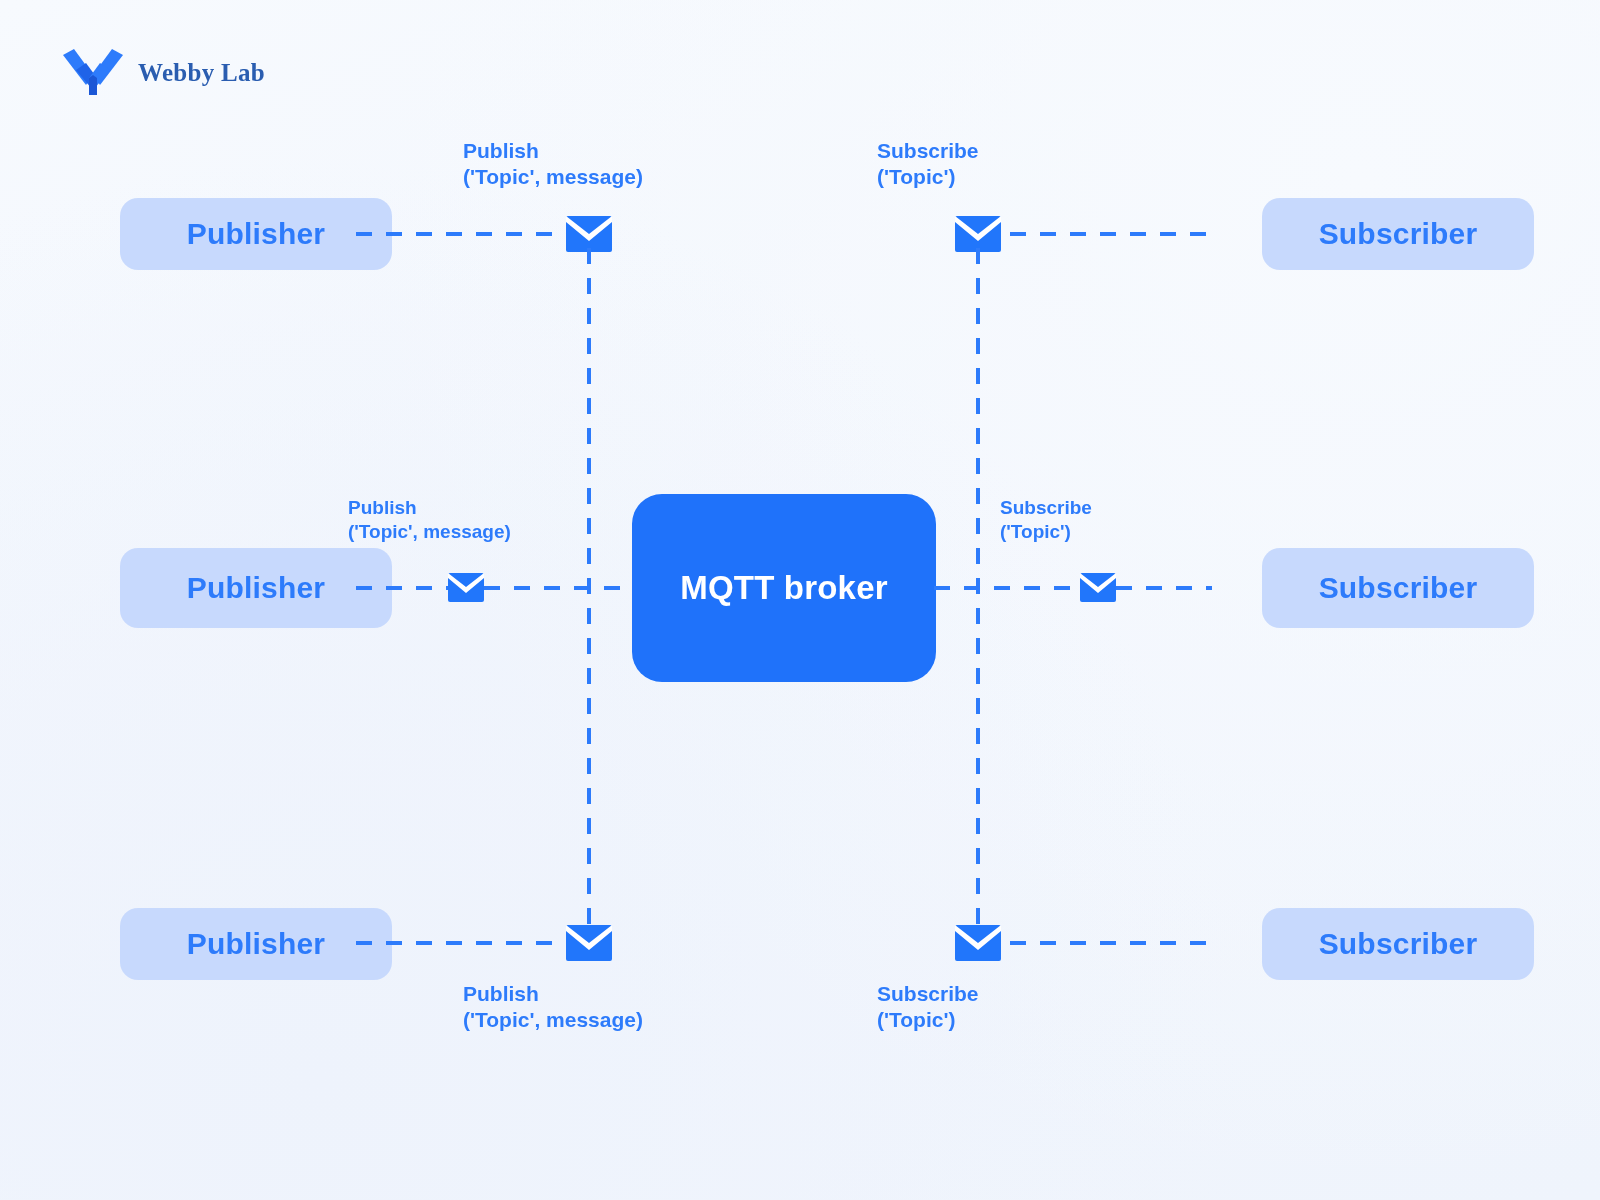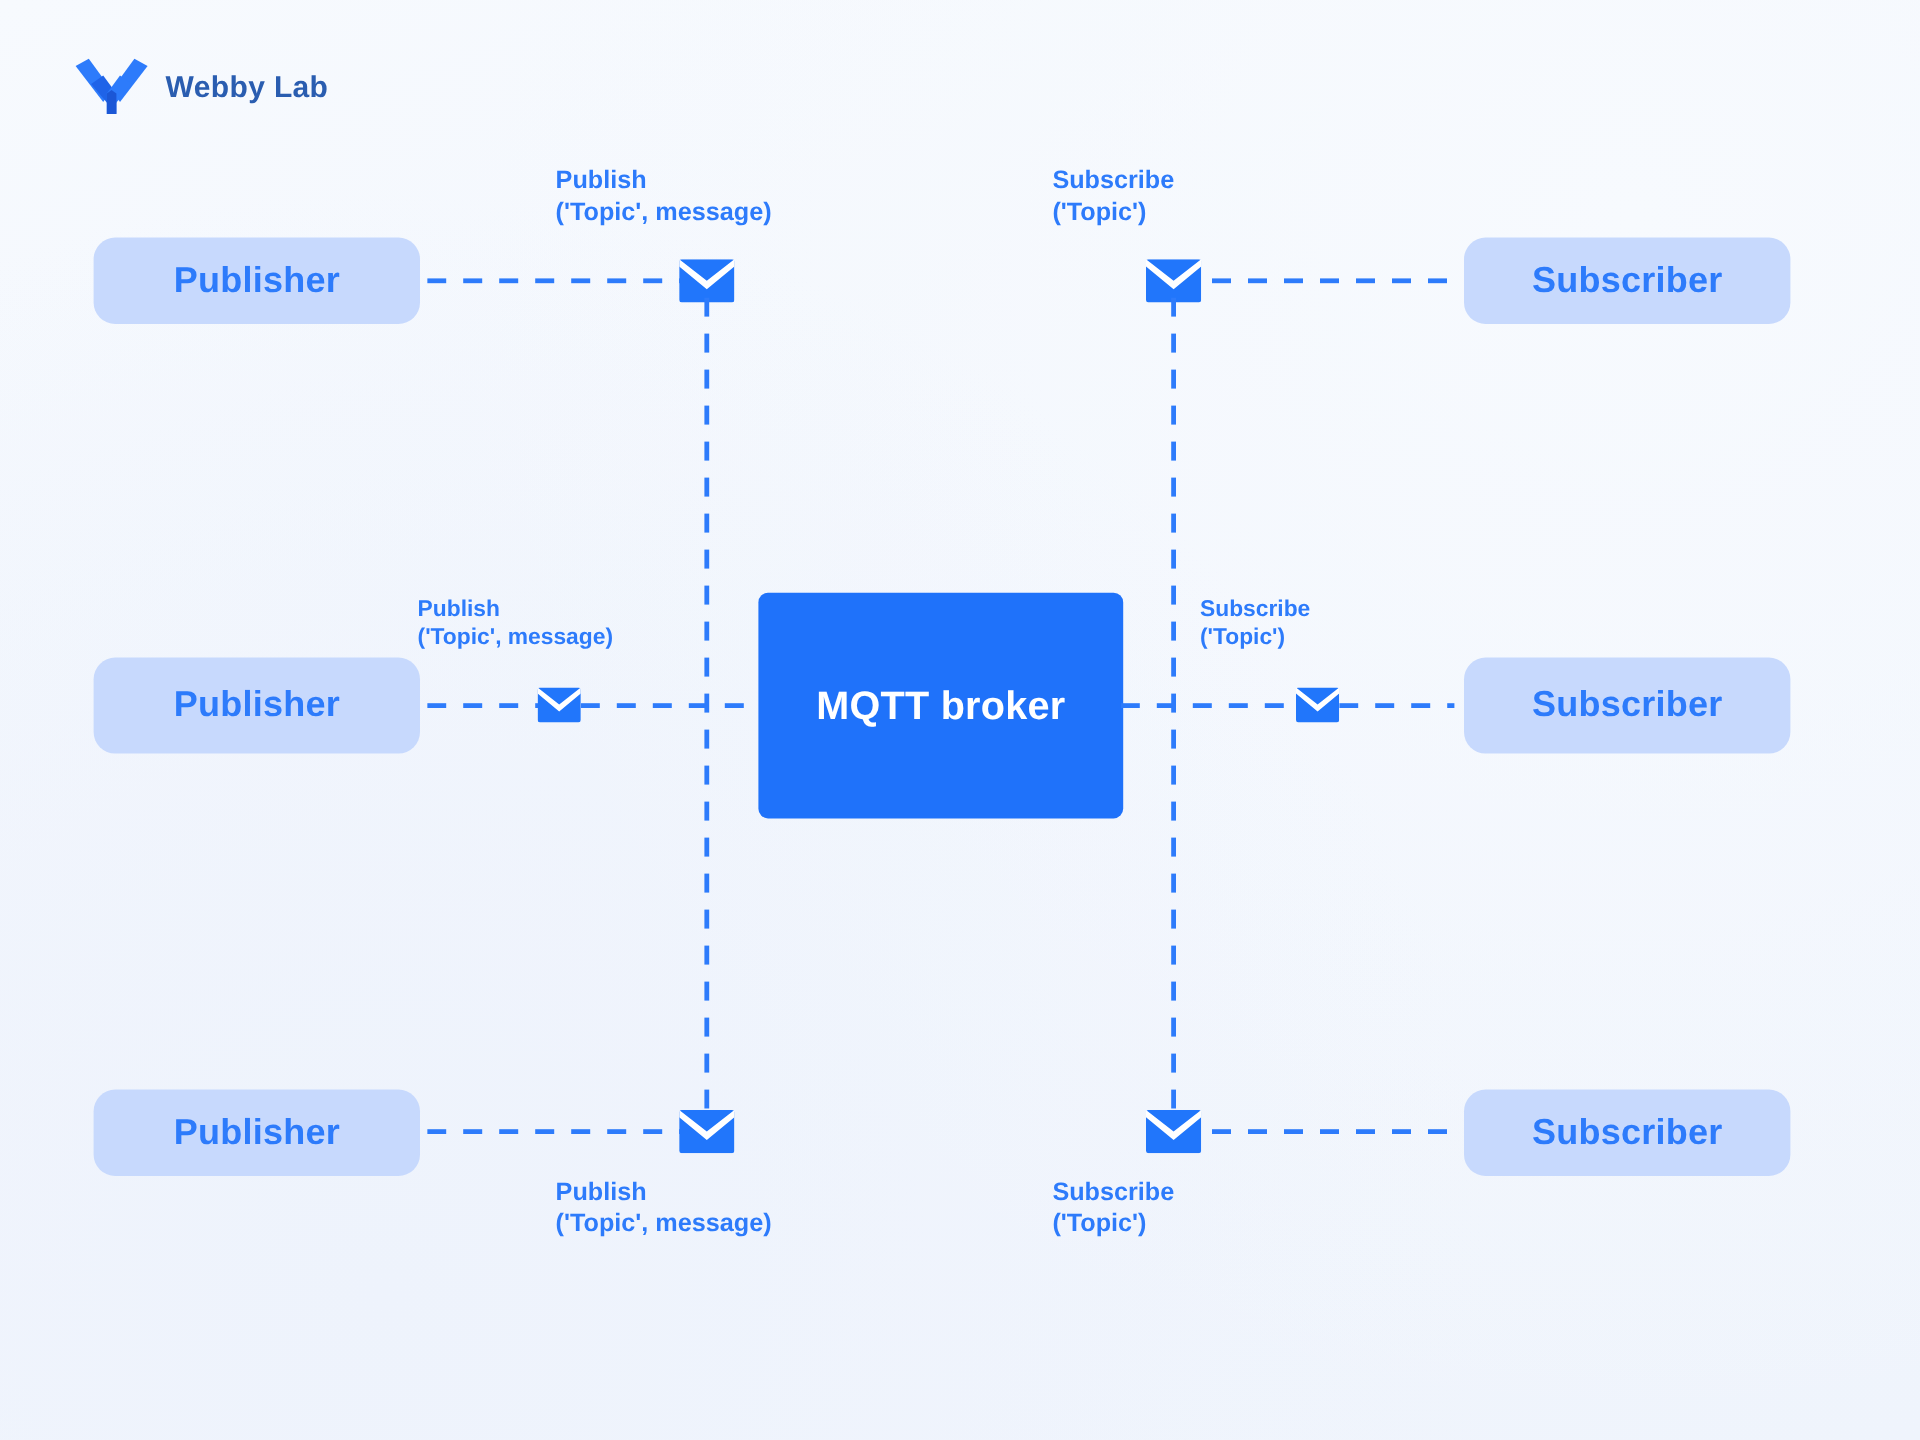--- a/index.html
+++ b/index.html
@@ -33,34 +33,36 @@
     align-items: center;
     gap: 14px;
   }
   .logo-mark { width: 62px; height: 50px; display: block; }
   .logo-text {
     font-size: 25px;
     font-weight: 700;
     color: #2a5db0;
     letter-spacing: 0.3px;
     white-space: nowrap;
+    font-family: Liberation Serif, serif;
   }
 
   
   .node {
     position: absolute;
     display: flex;
     align-items: center;
     justify-content: center;
     border-radius: 18px;
     background: #c7d9fd;
     color: #2d7bfb;
     font-weight: 700;
     letter-spacing: 0.2px;
     white-space: nowrap;
+    margin-left: 42px;
   }
   .node.pub-top,
   .node.pub-bot,
   .node.sub-top,
   .node.sub-bot {
     width: 272px;
     height: 72px;
     font-size: 30px;
   }
   .node.pub-mid,
@@ -77,21 +79,21 @@
   .sub-mid { left: 1220px; top: 548px; }
   .sub-bot { left: 1220px; top: 908px; }
 
   
   .broker {
     position: absolute;
     left: 632px;
     top: 494px;
     width: 304px;
     height: 188px;
-    border-radius: 8px;
+    border-radius: 30px;
     background: #1f72fa;
     color: #ffffff;
     display: flex;
     align-items: center;
     justify-content: center;
     font-size: 33px;
     font-weight: 700;
     letter-spacing: 0.2px;
     white-space: nowrap;
     text-align: right;

